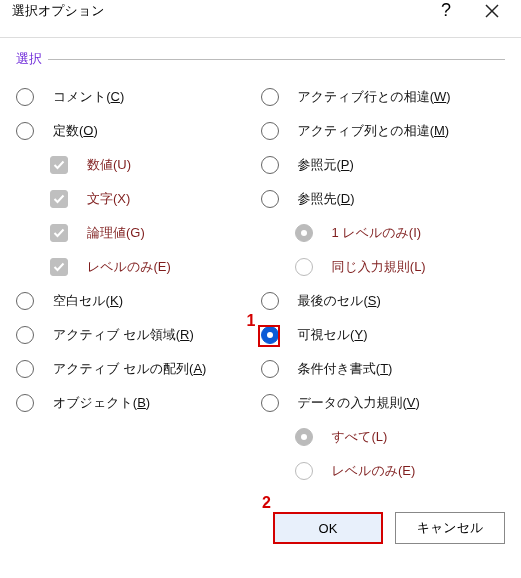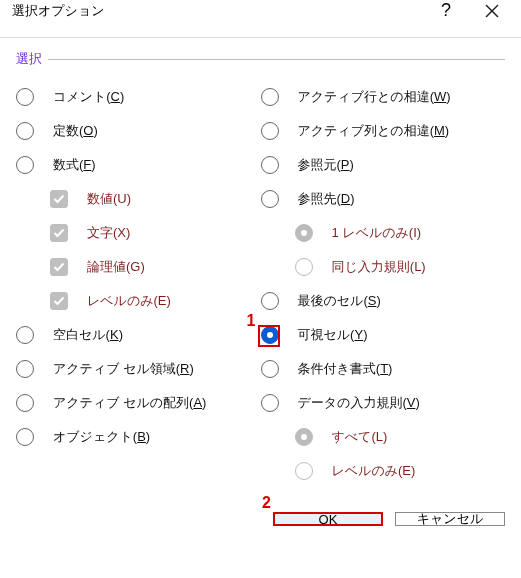--- a/index.html
+++ b/index.html
@@ -77,21 +77,21 @@
   .hl {
     position:absolute; border:2px solid #d40000;
     left:-3px; top:7px; width:22px; height:22px;
   }
   .footer {
     display:flex; justify-content:flex-end; gap:12px;
     padding: 14px 16px 16px 16px;
     position: relative;
   }
   .btn {
-    width:110px; height:14px;
+    width:110px; height:32px;
     border:1px solid #888;
     background:#fff;
     display:flex; align-items:center; justify-content:center;
     font-size:13px;
   }
   .btn.primary { background:#e8f0fb; border:2px solid #d40000; }
   .marker2 { position:absolute; color:#d40000; font-weight:bold; font-size:16px; }
 </style>
 </head>
 <body>
@@ -115,24 +115,20 @@
     <div class="columns">
       <div class="col">
         <div class="opt">
             <span class="radio"></span>
             <span class="lbl">コメント(<u>C</u>)</span>
           </div>
         <div class="opt">
             <span class="radio"></span>
             <span class="lbl">定数(<u>O</u>)</span>
           </div>
-        <div class="opt">
-            <span class="radio"></span>
-            <span class="lbl">数式(<u>F</u>)</span>
-          </div>
         <div class="opt sub">
             <span class="check disabled">
               <svg width="12" height="10" viewBox="0 0 12 10">
                 <polyline points="1.5,5 4.5,8 10.5,1.5" fill="none" stroke="#fff" stroke-width="2"></polyline>
               </svg>
             </span>
             <span class="lbl disabled">数値(U)</span>
           </div>
         <div class="opt sub">
             <span class="check disabled">

